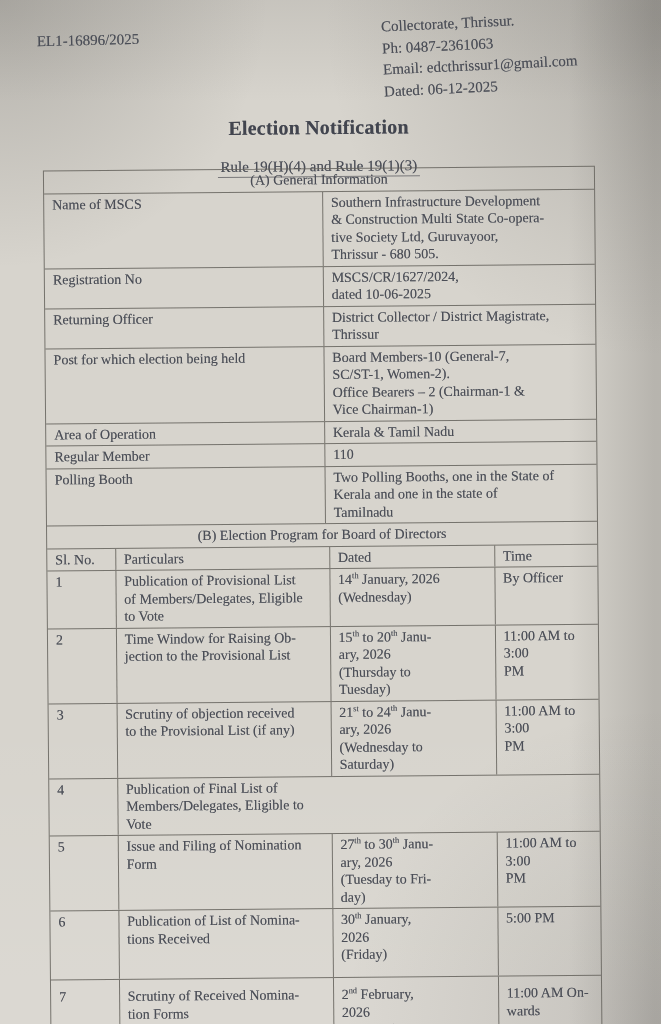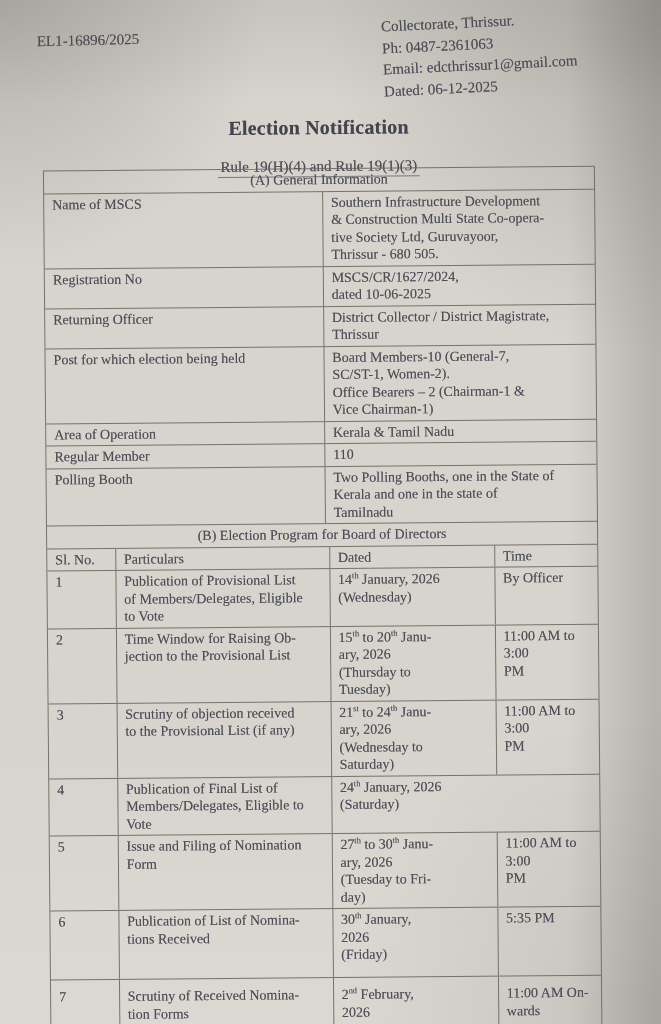--- a/index.html
+++ b/index.html
@@ -147,42 +147,40 @@
 (Wednesday to
 Saturday)</div>
         <div class="td c-time pre txt">11:00 AM to 3:00
 PM</div>
       </div>
       <div class="tr" style="min-height:55px">
         <div class="td c-sl txt">4</div>
         <div class="td c-part pre txt">Publication of Final List of
 Members/Delegates, Eligible to
 Vote</div>
-        <div class="td c-date pre txt">24<sup>th</sup> January, 2026
-(Saturday)</div>
       </div>
       <div class="tr" style="min-height:71px">
         <div class="td c-sl txt">5</div>
         <div class="td c-part pre txt">Issue and Filing of Nomination
 Form</div>
         <div class="td c-date pre txt">27<sup>th</sup> to 30<sup>th</sup>  Janu-
 ary, 2026
 (Tuesday to Fri-
 day)</div>
         <div class="td c-time pre txt">11:00 AM to 3:00
 PM</div>
       </div>
       <div class="tr" style="min-height:69px">
         <div class="td c-sl txt">6</div>
         <div class="td c-part pre txt">Publication of List of Nomina-
 tions Received</div>
         <div class="td c-date pre txt">30<sup>th</sup>  January,
 2026
 (Friday)</div>
-        <div class="td c-time pre txt">5:35 PM</div>
+        <div class="td c-time pre txt">5:00 PM</div>
       </div>
       <div class="tr" style="min-height:58px">
         <div class="td c-sl txt" style="padding-top:8px">7</div>
         <div class="td c-part pre txt" style="padding-top:8px">Scrutiny of Received Nomina-
 tion Forms</div>
         <div class="td c-date pre txt" style="padding-top:8px">2<sup>nd</sup> February,
 2026
 (Monday)</div>
         <div class="td c-time pre txt" style="padding-top:8px">11:00 AM On-
 wards</div>

